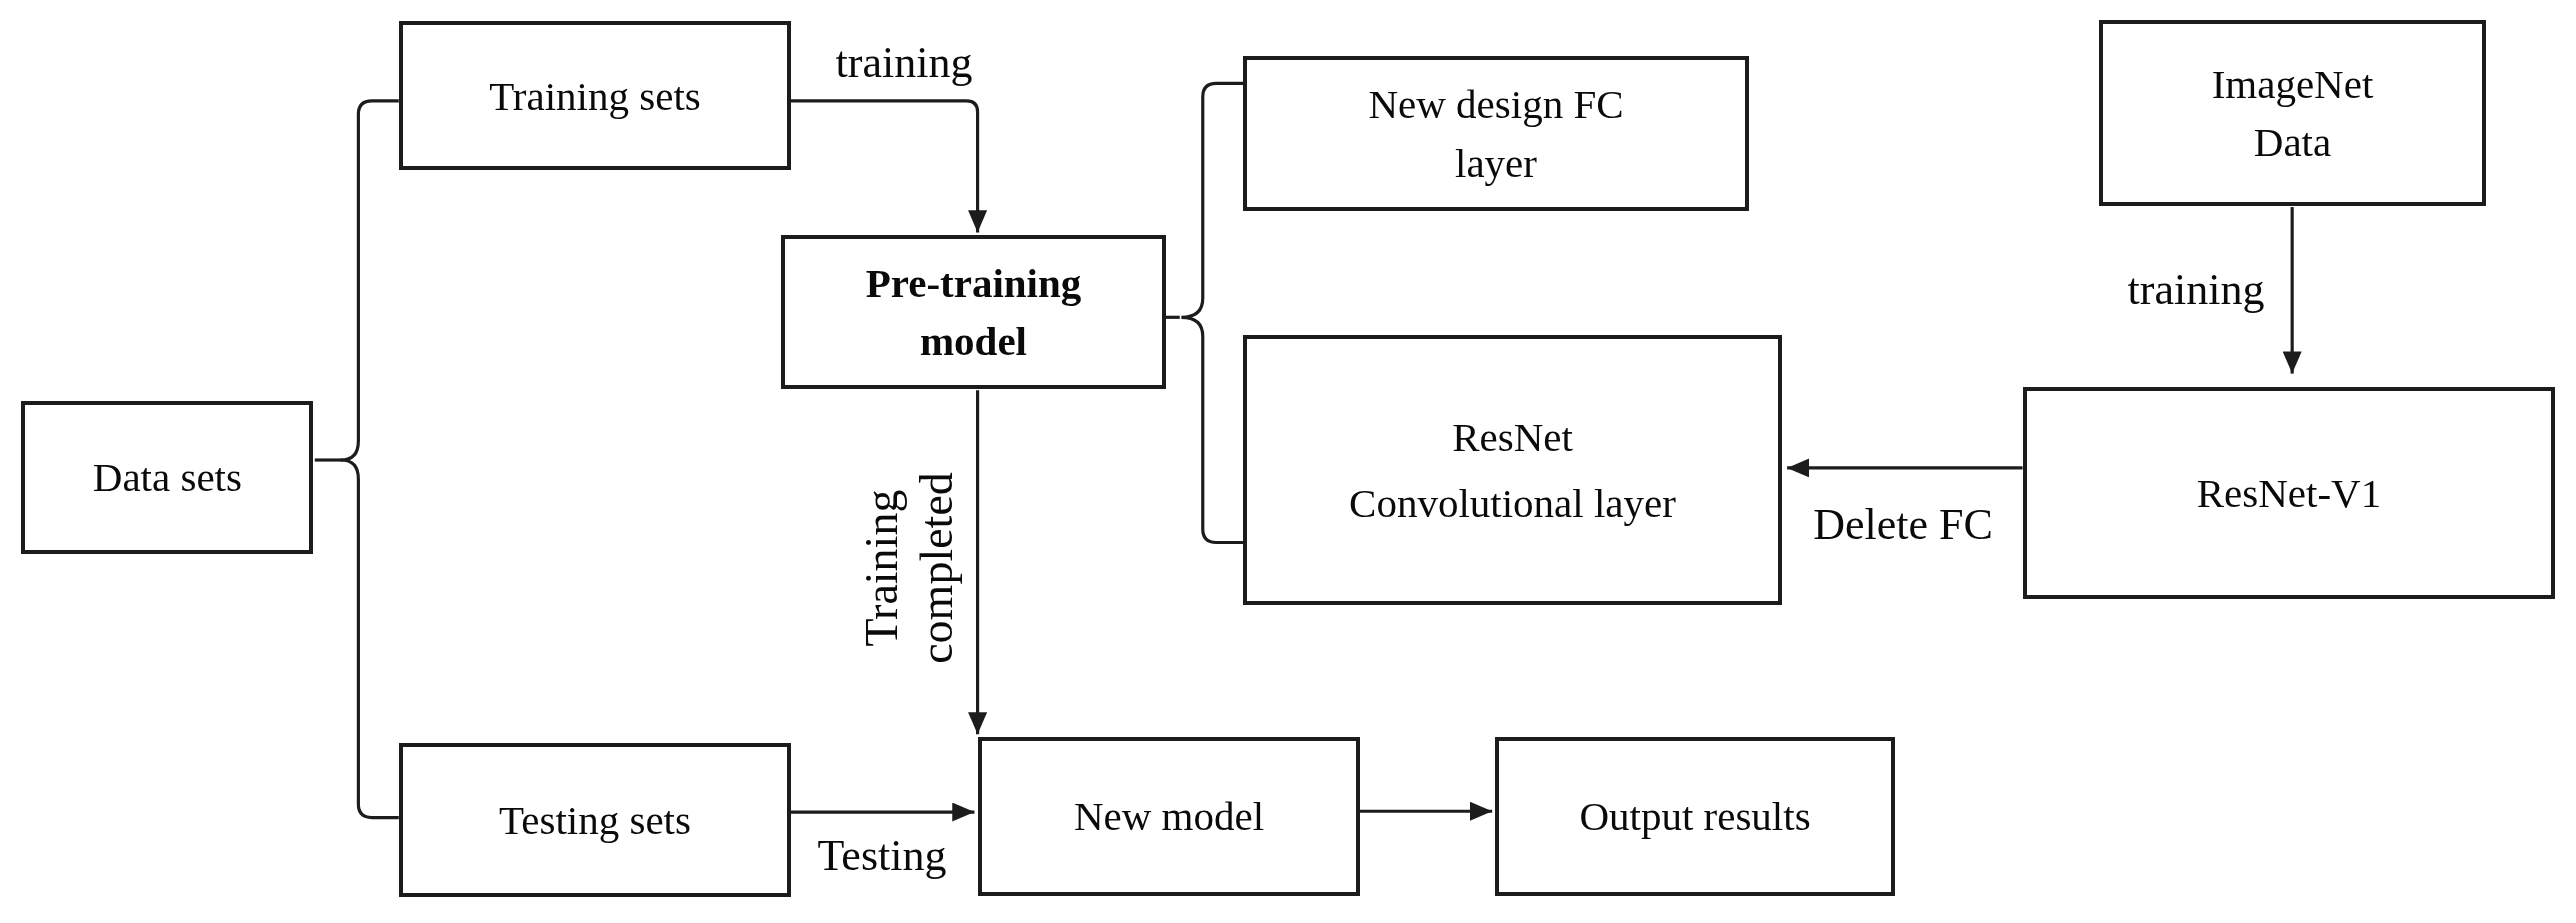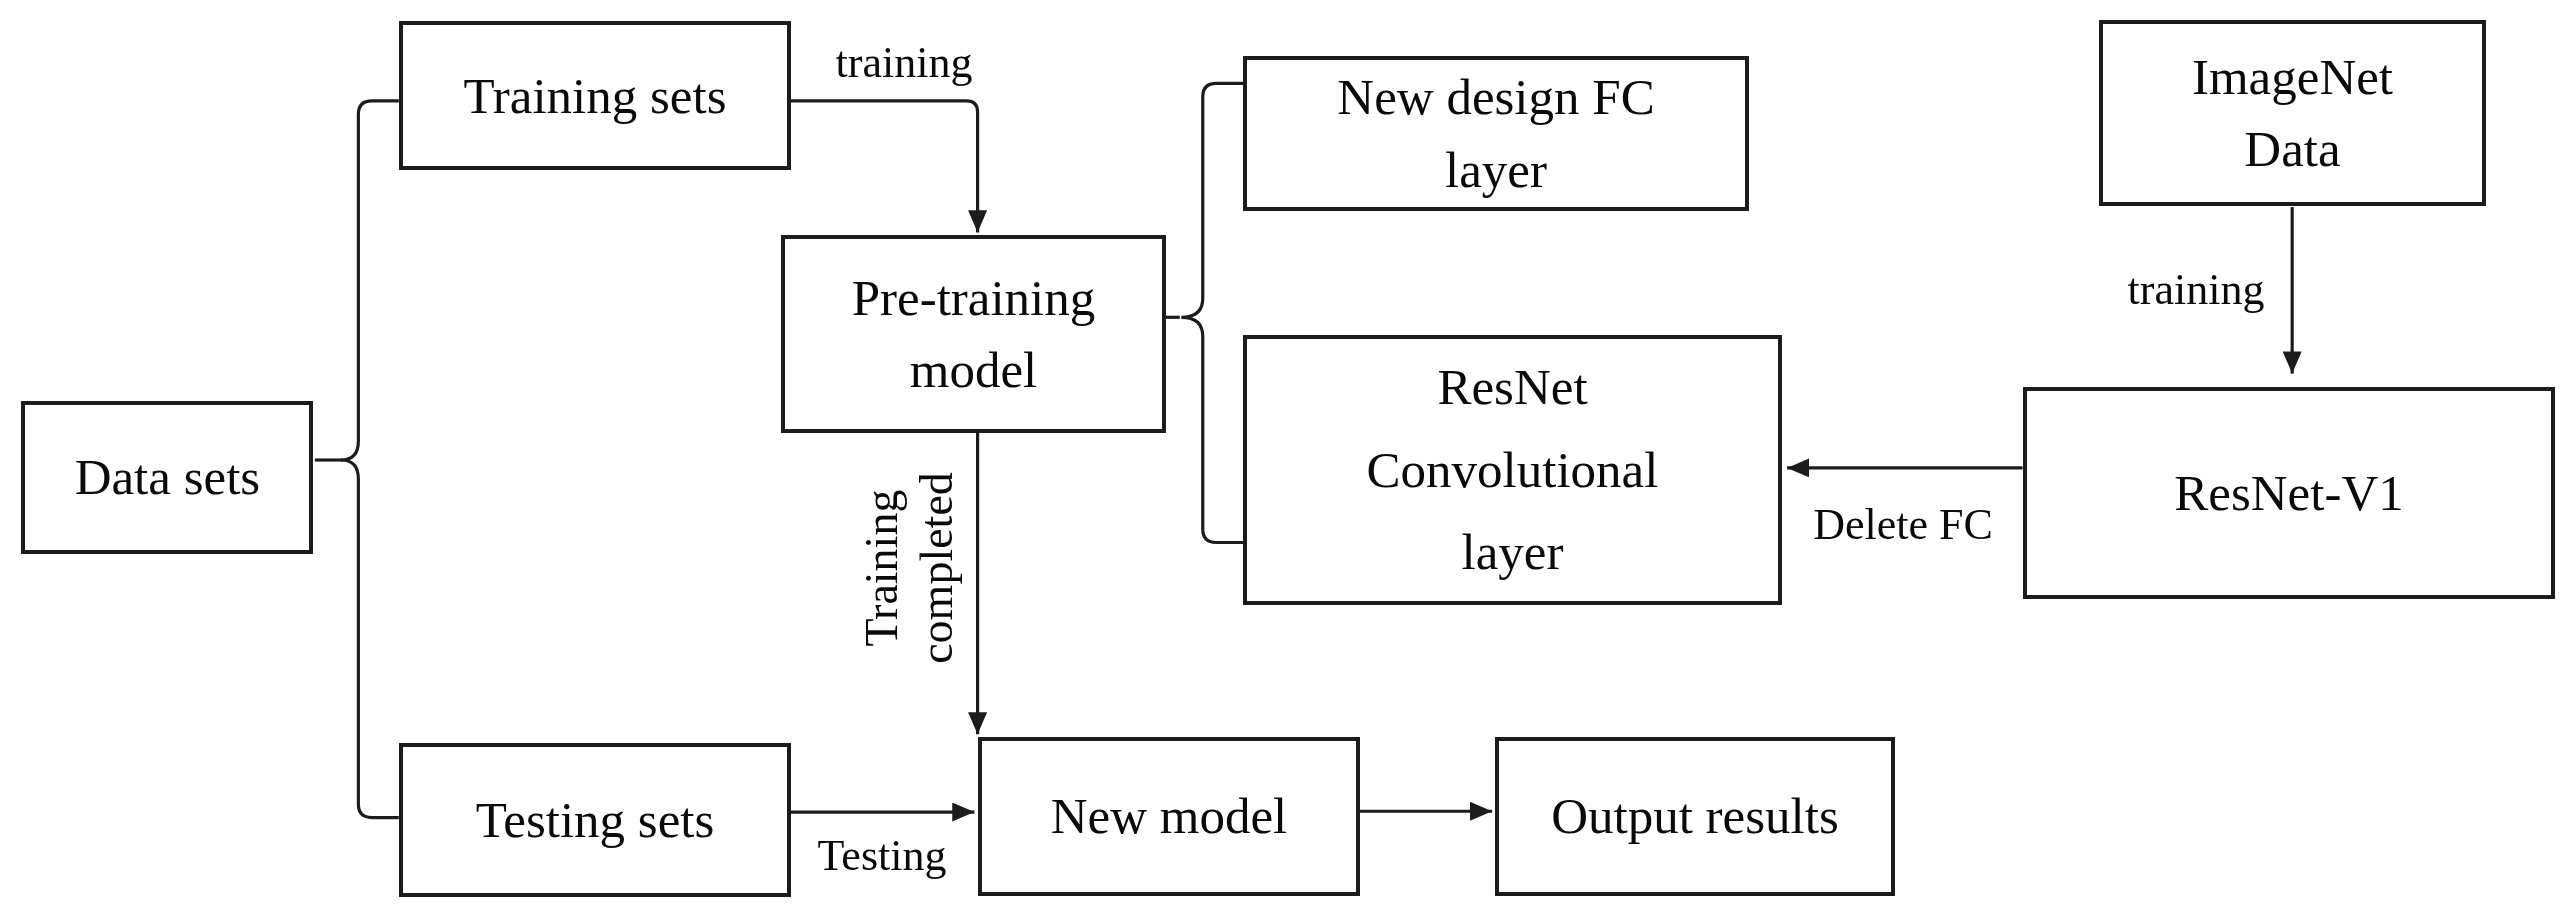--- a/index.html
+++ b/index.html
@@ -29,29 +29,29 @@
   }
   .node {
     position: absolute;
     box-sizing: border-box;
     background: #ffffff;
     border: 4px solid #1c1c1c;
     display: flex;
     align-items: center;
     justify-content: center;
     text-align: center;
-    font-size: 51px;
+    font-size: 41px;
     line-height: 1.42;
     color: #0a0a0a;
   }
   
   .node--data-sets      { left: 21.4px;   top: 392px; width: 292px; height: 153px; margin-top: 9px; }
   .node--training-sets  { left: 399px;  top: 21.4px;  width: 392px; height: 149px; }
   .node--testing-sets   { left: 399px;  top: 743px; width: 392px; height: 154px; }
-  .node--pre-training   { left: 781px;  top: 235px; width: 385px; height: 198px; padding: 0 30px; }
+  .node--pre-training   { left: 781px;  top: 235px; width: 385px; height: 154px; padding: 0 30px; font-weight: bold; }
   .node--new-design-fc  { left: 1243px; top: 56px;  width: 506px; height: 155px; padding: 0 89px; }
   .node--resnet-conv    { left: 1243px; top: 335px; width: 539px; height: 270px; padding: 0 97px; line-height: 1.62; }
   .node--imagenet       { left: 2099px; top: 20px;  width: 387px; height: 186px; padding: 0 70px; }
   .node--resnet-v1      { left: 2023px; top: 377px; width: 532px; height: 212px; margin-top: 10px; }
   .node--new-model      { left: 978px; top: 737px; width: 382px; height: 159px; }
   .node--output-results { left: 1495px; top: 737px; width: 400px; height: 159px; }
 
   .edge-label {
     position: absolute;
     font-size: 44px;

